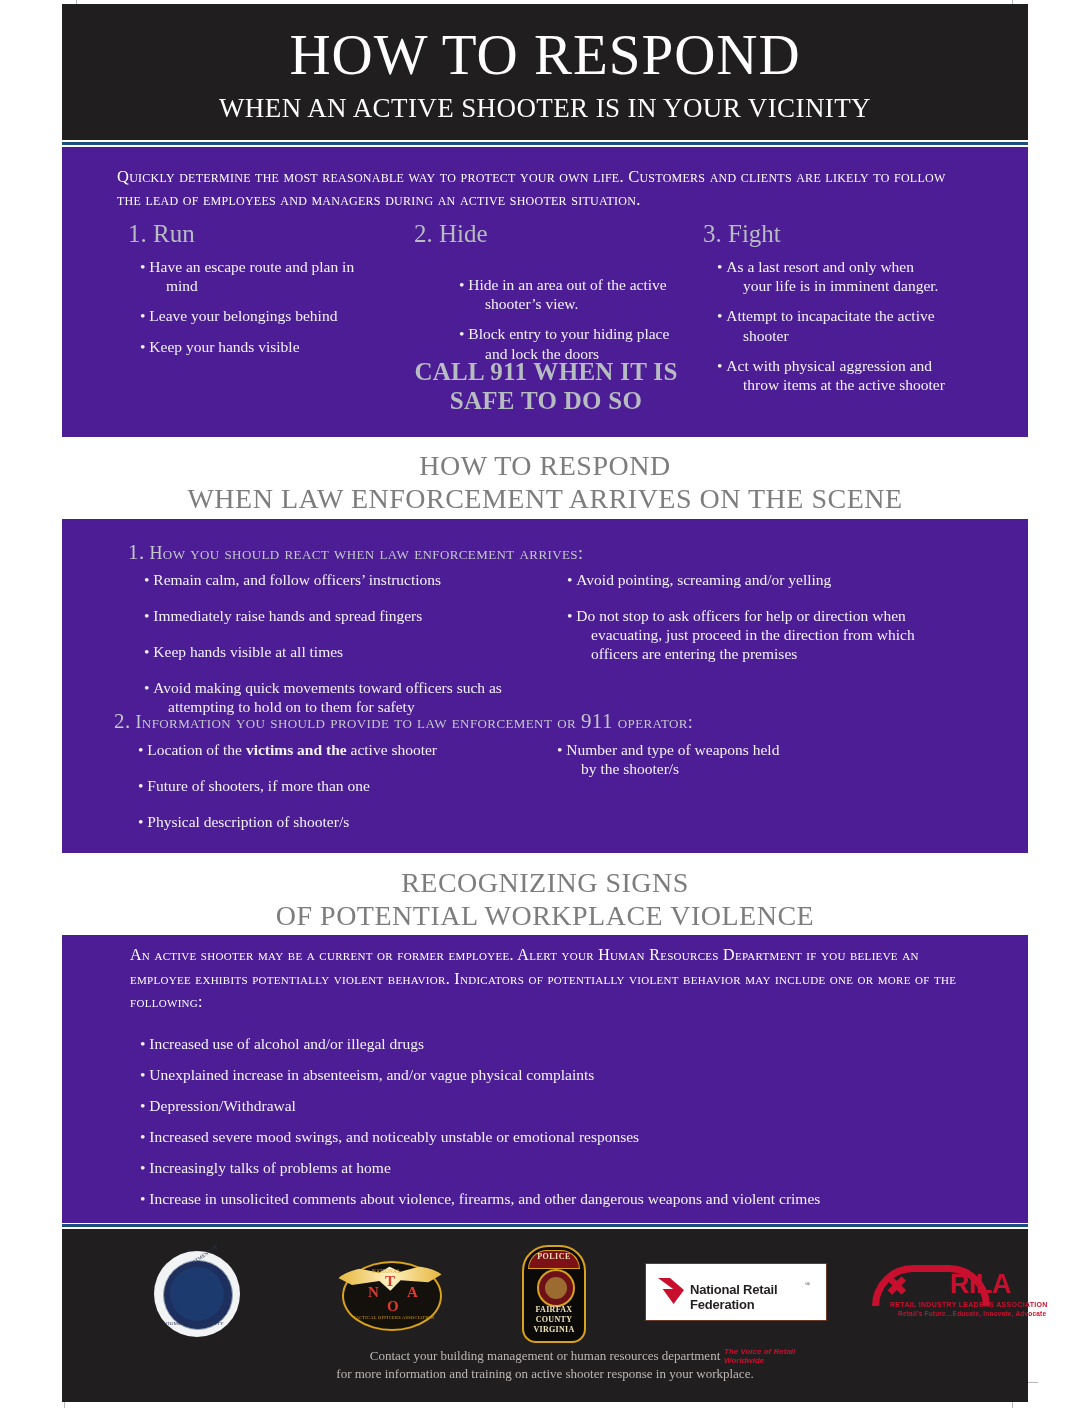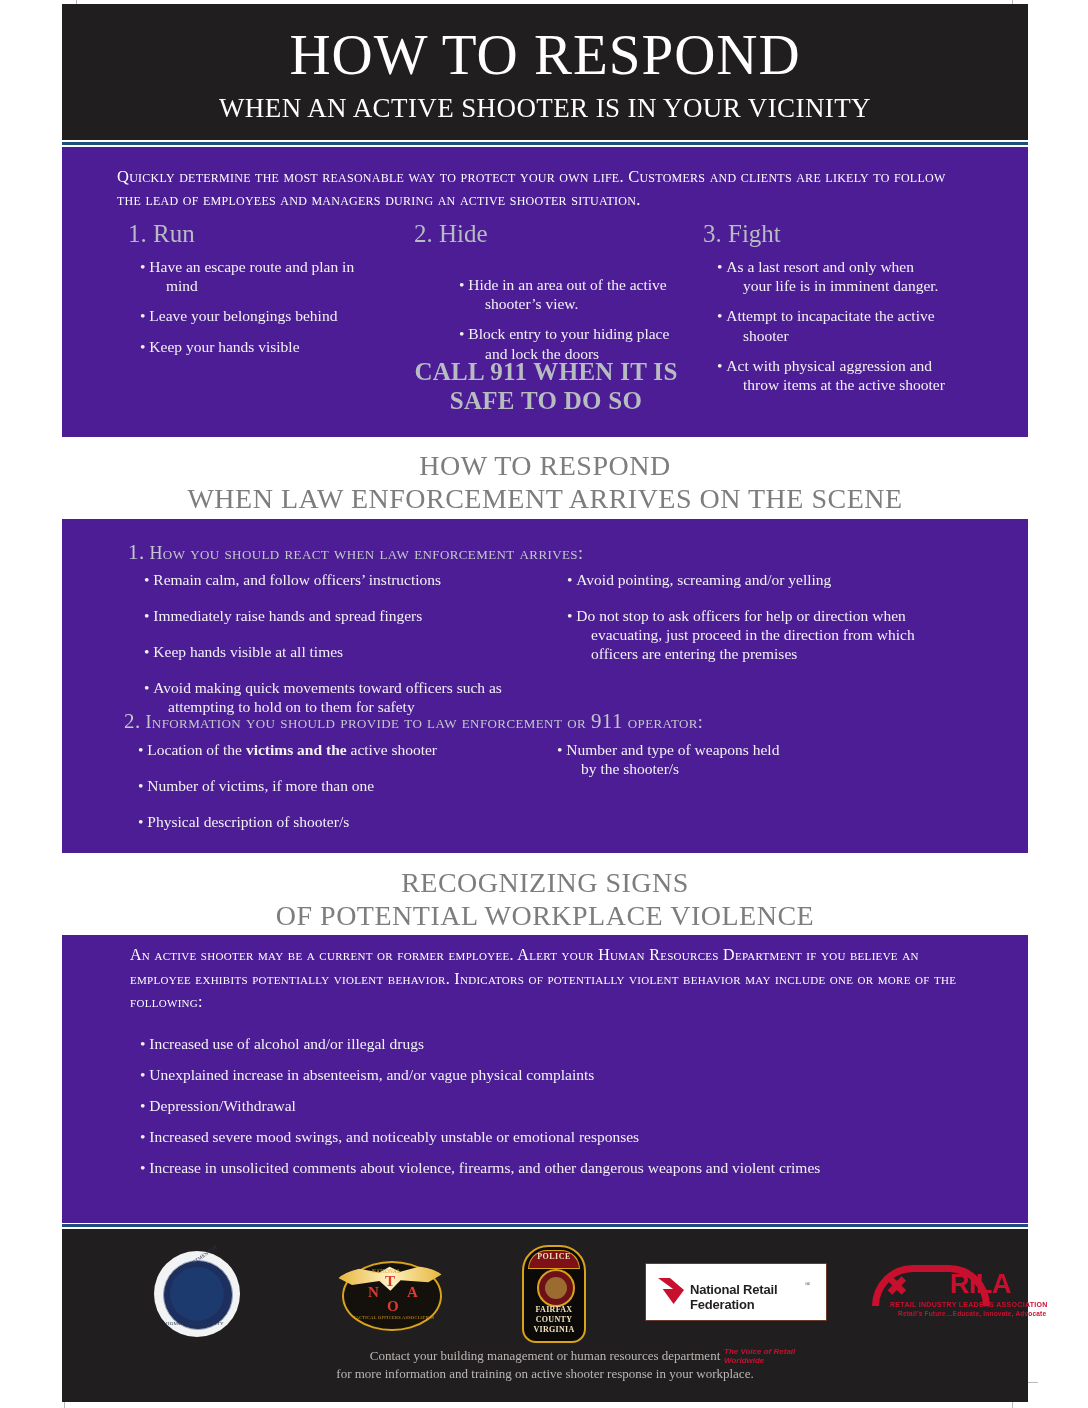--- a/index.html
+++ b/index.html
@@ -401,48 +401,49 @@
       <div class="li">•&nbsp;<span>Immediately raise hands and spread fingers</span></div>
       <div class="li">•&nbsp;<span>Keep hands visible at all times</span></div>
       <div class="li">•&nbsp;<span>Avoid making quick movements toward officers such as</span><span class="cont">attempting to hold on to them for safety</span></div>
     </div>
 
     <div class="le-list" style="left:505px; top:52px; width:430px;">
       <div class="li">•&nbsp;<span>Avoid pointing, screaming and/or yelling</span></div>
       <div class="li">•&nbsp;<span>Do not stop to ask officers for help or direction when</span><span class="cont">evacuating, just proceed in the direction from which</span><span class="cont">officers are entering the premises</span></div>
     </div>
 
-    <div class="num-head" style="left:62px; top:190px;">
+    <div class="num-head" style="left:52px; top:190px;">
       <span class="num">2.</span>
       <span>Information you should provide to law enforcement or </span><span class="big911">911</span><span> operator:</span>
     </div>
 
     <div class="le-list" style="left:76px; top:222px; width:420px;">
       <div class="li">•&nbsp;<span>Location of the </span><b>victims and the</b><span> active shooter</span></div>
-      <div class="li">•&nbsp;<span>Number of victims, if more than one</span></div>
+      <div class="li">•&nbsp;<span>Future of shooters, if more than one</span></div>
       <div class="li">•&nbsp;<span>Physical description of shooter/s</span></div>
     </div>
 
     <div class="le-list" style="left:495px; top:222px; width:430px;">
       <div class="li">•&nbsp;<span>Number and type of weapons held</span><span class="cont">by the shooter/s</span></div>
     </div>
   </div>
 
   <div class="section-title" style="top:866px;">
     <div>RECOGNIZING SIGNS</div>
     <div>OF POTENTIAL WORKPLACE VIOLENCE</div>
   </div>
 
   <div class="blue-panel" id="panel-signs">
     <div class="signs-intro">An active shooter may be a current or former employee.  Alert your Human Resources Department if you believe an employee exhibits potentially violent behavior.  Indicators of potentially violent behavior may include one or more of the following:</div>
     <div class="signs-list">
       <div class="li">•&nbsp;<span>Increased use of alcohol and/or illegal drugs</span></div>
       <div class="li">•&nbsp;<span>Unexplained increase in absenteeism, and/or vague physical complaints</span></div>
       <div class="li">•&nbsp;<span>Depression/Withdrawal</span></div>
       <div class="li">•&nbsp;<span>Increased severe mood swings, and noticeably unstable or emotional responses</span></div>
+      <div class="li">•&nbsp;<span>Increasingly talks of problems at home</span></div>
       <div class="li">•&nbsp;<span>Increase in unsolicited comments about violence, firearms, and other dangerous weapons and violent crimes</span></div>
     </div>
   </div>
 
   <div class="rule-dark" style="top:1224px;"></div>
   <div class="footer-band">
     <div class="footer-logos">
 
       <div class="logo" id="logo-dhs">
         <div class="dhs-outer">

